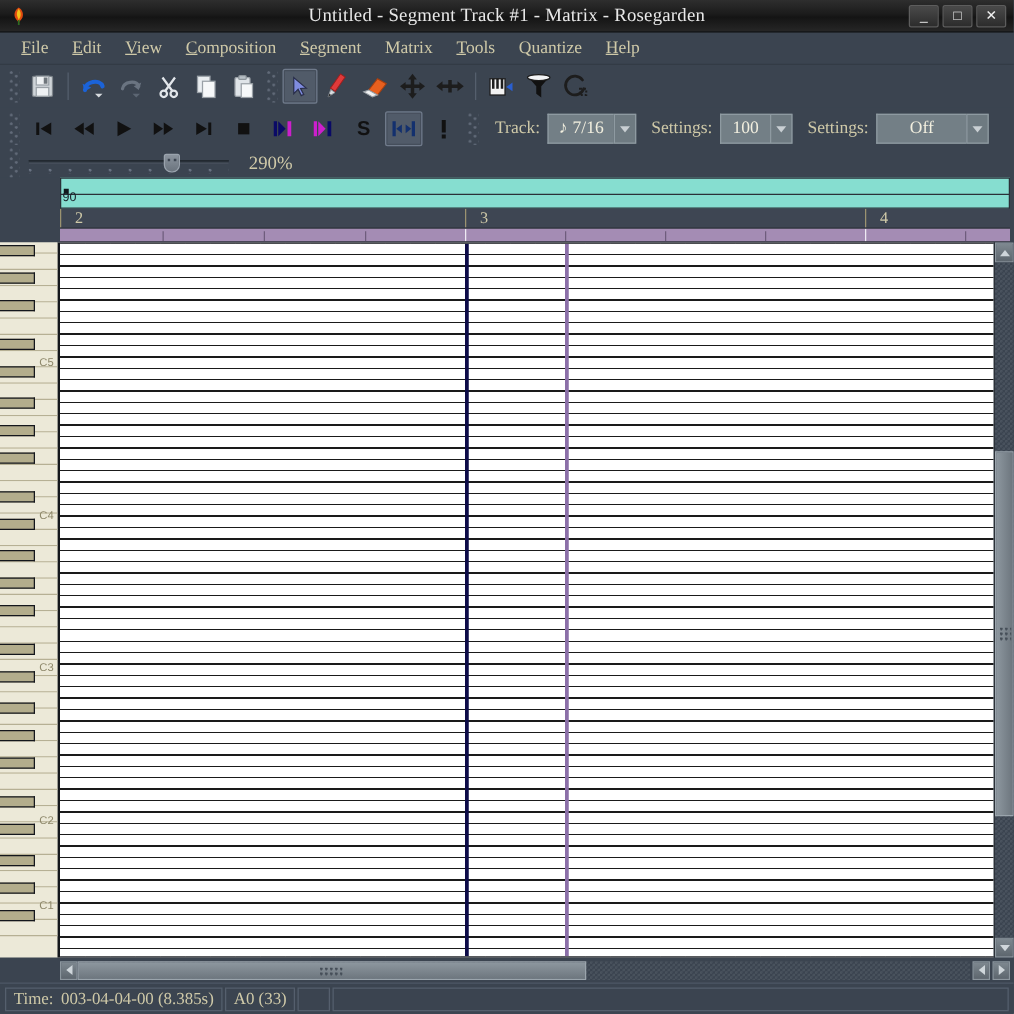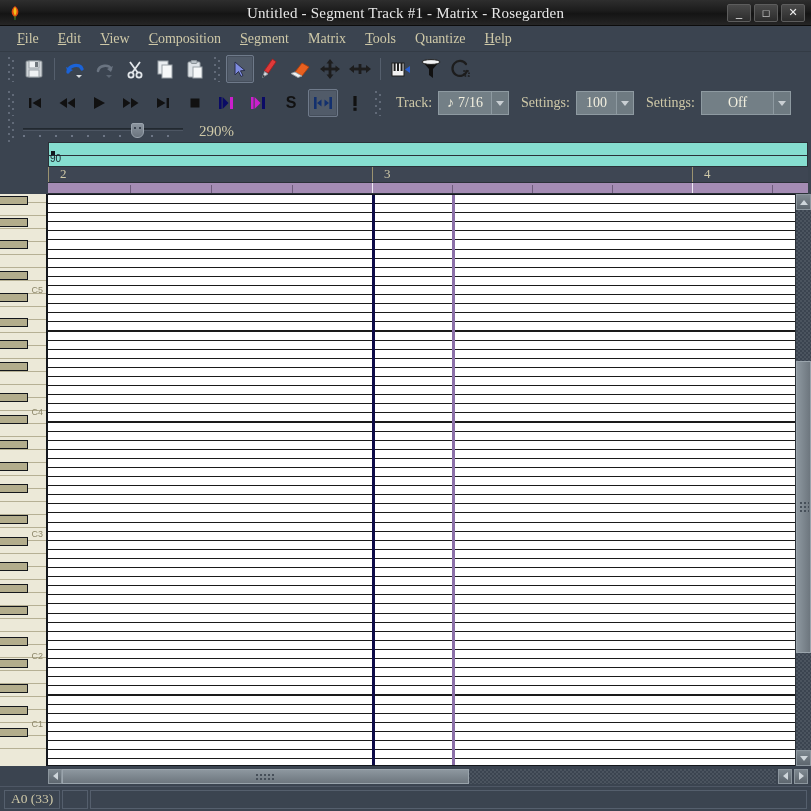--- a/index.html
+++ b/index.html
@@ -778,18 +778,23 @@
     </div>
     <div class="hs-btn left" style="margin-left:2px">
         <i></i>
       </div>
     <div class="hs-btn right" style="margin-left:2px">
         <i></i>
       </div>
   </div>
 
   <div class="statusbar">
+    <div class="sb-cell">
+      <span>Time:</span>
+      <span style="width:6px"></span>
+      <span>003-04-04-00 (8.385s)</span>
+    </div>
     <div class="sb-cell">A0 (33)</div>
     <div class="sb-cell small"></div>
     <div class="sb-cell grow"></div>
   </div>
 
 </div>
 
 </body></html>

